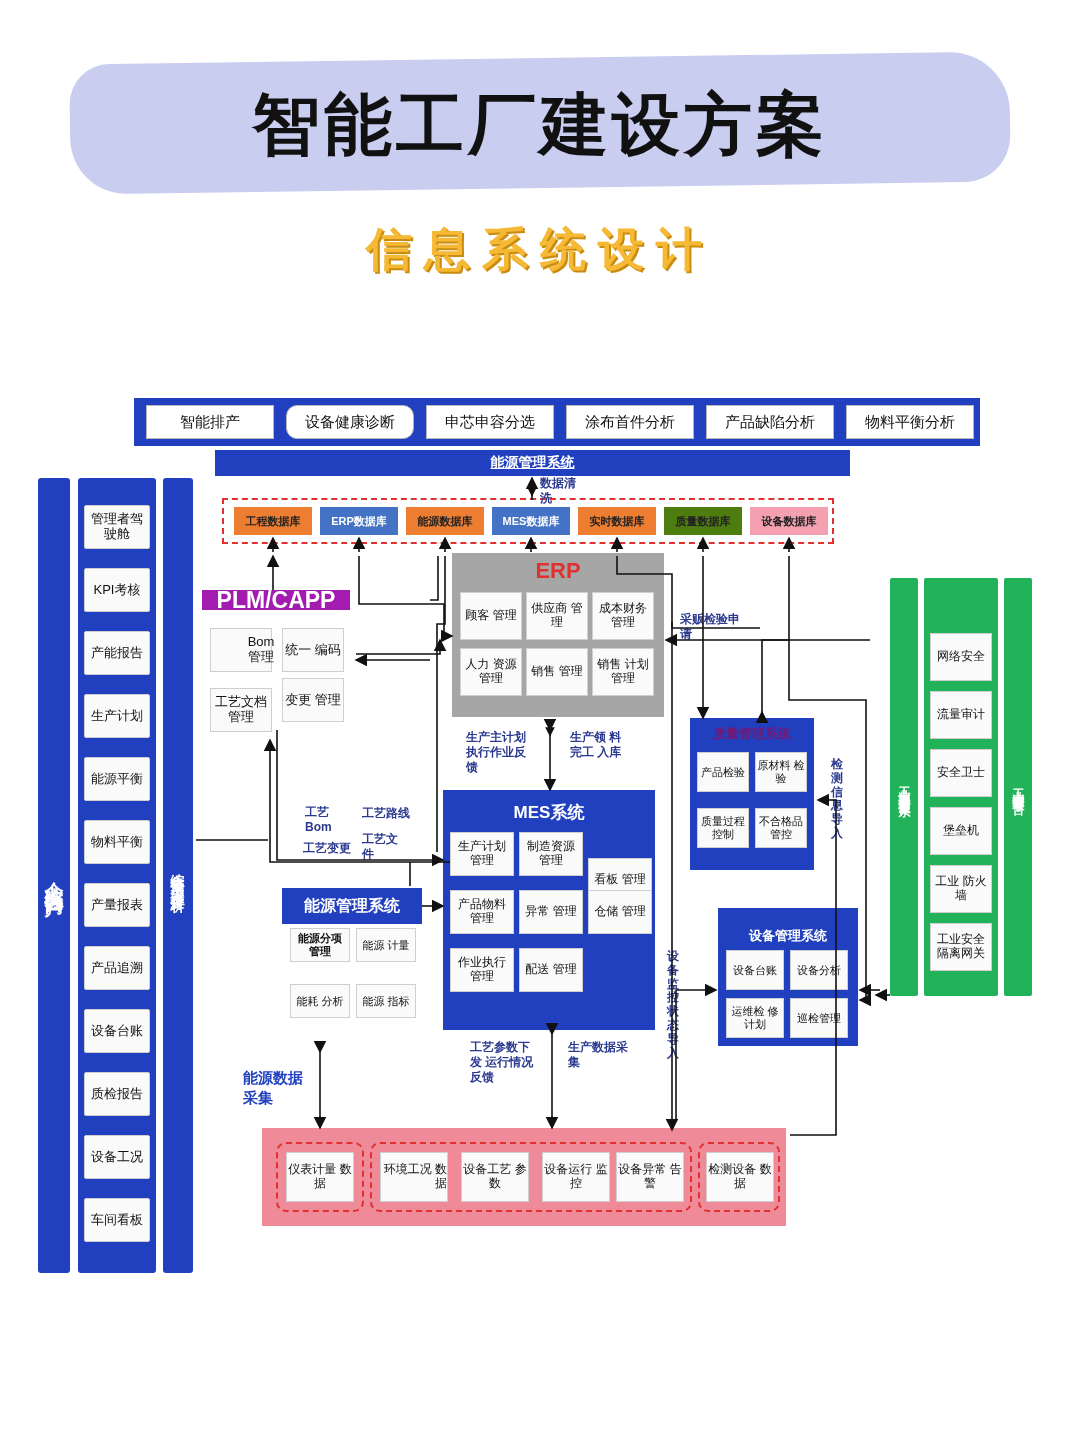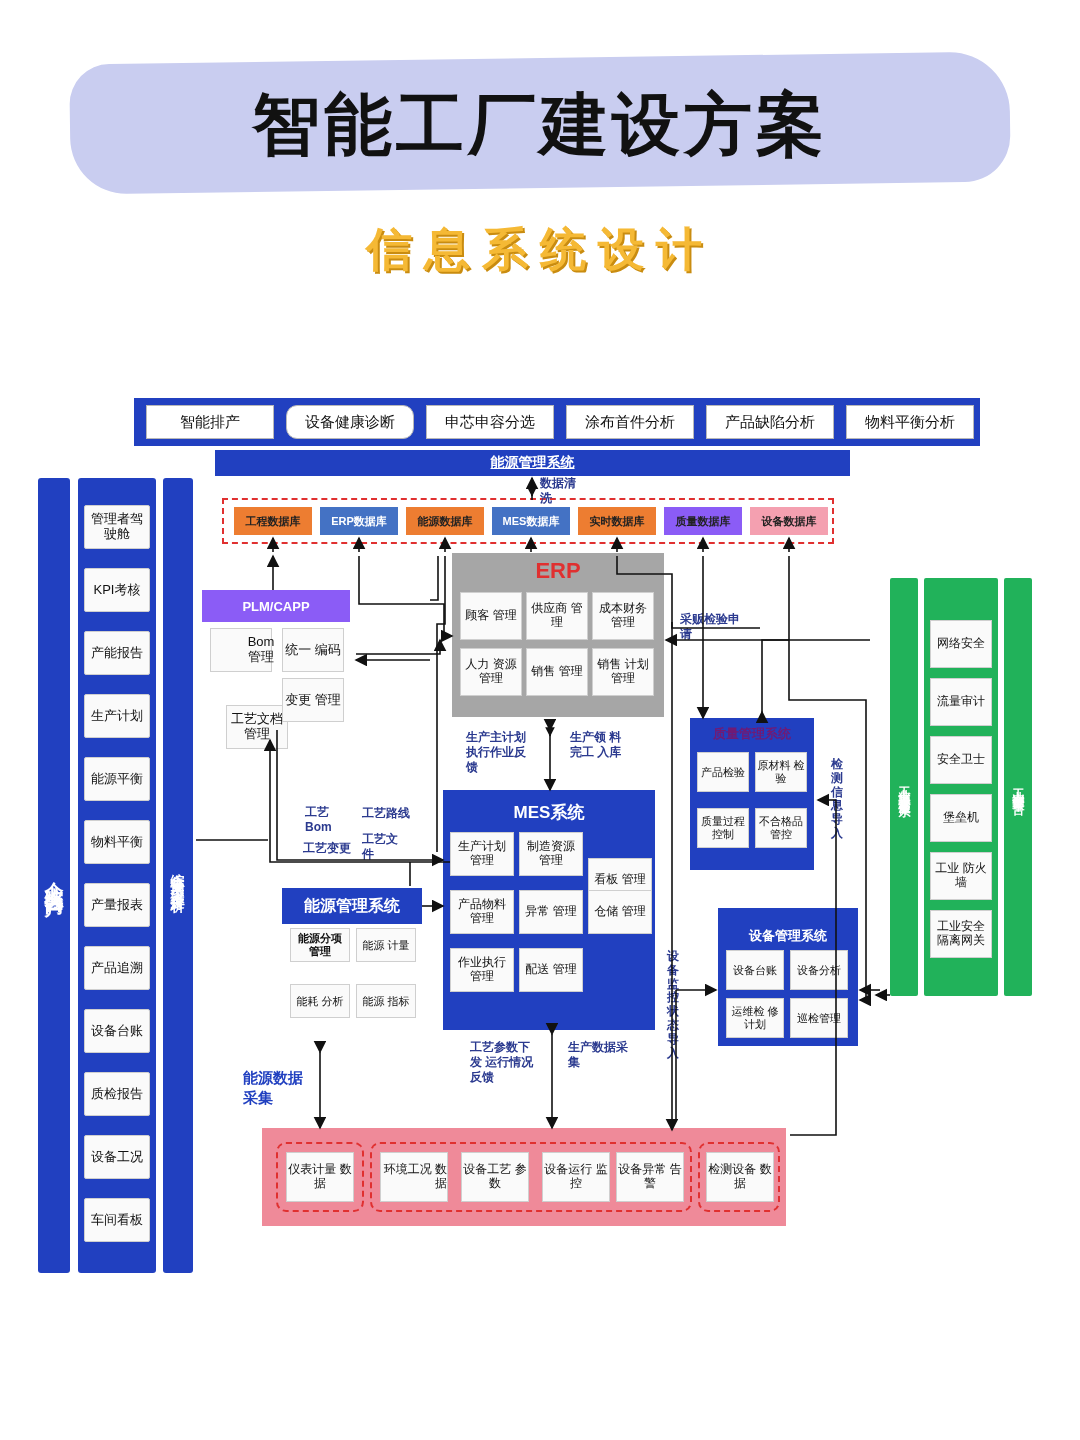--- a/index.html
+++ b/index.html
@@ -78,23 +78,23 @@
   
   #portal-outer{left:38px;top:478px;width:32px;height:795px;border-radius:3px;}
   #portal-inner{left:78px;top:478px;width:78px;height:795px;background:#2140c0;border-radius:3px;}
   .portal-item{
     left:84px;width:66px;height:44px;font-size:13px;border-radius:2px;
   }
   #query-col{left:163px;top:478px;width:30px;height:795px;border-radius:3px;}
 
   
   #plm-head{
-    left:202px;top:590px;width:148px;height:32px;background:#8b5cf6;
-    display:flex;align-items:center;justify-content:center;
-    color:#fff;font-size:13px;font-weight:700;
+    left:202px;top:590px;width:148px;height:20px;background:#a21caf;
+    display:flex;align-items:center;justify-content:center;
+    color:#fff;font-size:23px;font-weight:700;
   }
   .plmcell{width:62px;height:44px;font-size:13px;}
 
   
   #erp-panel{left:452px;top:553px;width:212px;height:164px;background:#a6a6a6;}
   #erp-title{
     left:452px;top:558px;width:212px;height:26px;
     display:flex;align-items:center;justify-content:center;
     color:#e03030;font-size:22px;font-weight:700;
   }
@@ -133,21 +133,21 @@
     display:flex;align-items:center;justify-content:center;
     color:#fff;font-size:13px;font-weight:700;
   }
   .eqmcell{width:58px;height:40px;font-size:11px;}
 
   
   .greenbar{background:#21b25a;border-radius:2px;}
   #sec-std{left:890px;top:578px;width:28px;height:418px;}
   #sec-items{left:924px;top:578px;width:74px;height:418px;}
   #sec-plat{left:1004px;top:578px;width:28px;height:418px;}
-  .seccell{left:930px;width:62px;height:48px;font-size:12px;}
+  .seccell{left:930px;width:62px;height:48px;font-size:12px;margin-top:13px;}
 
   
   #pink-band{left:262px;top:1128px;width:524px;height:98px;background:#ef8a99;}
   .dashgrp{border:2px dashed #e03030;border-radius:10px;}
   .pinkcell{width:68px;height:50px;font-size:12px;}
 
   
   .lbl{
     color:#2b3a8f;font-weight:700;font-size:12px;line-height:1.25;
   }
@@ -177,21 +177,21 @@
 <div class="abs" id="bigdata">能源管理系统</div>
 
 <div class="abs" id="db-dash"></div>
 <div class="abs lbl" style="left:540px;top:476px;width:46px;">数据清洗</div>
 
 <div class="abs dbcell" style="left:234px;top:507px;width:78px;background:#ed7d31;">工程数据库</div>
 <div class="abs dbcell" style="left:320px;top:507px;width:78px;background:#4472c4;color:#fff;">ERP数据库</div>
 <div class="abs dbcell" style="left:406px;top:507px;width:78px;background:#ed7d31;">能源数据库</div>
 <div class="abs dbcell" style="left:492px;top:507px;width:78px;background:#4472c4;color:#fff;">MES数据库</div>
 <div class="abs dbcell" style="left:578px;top:507px;width:78px;background:#ed7d31;">实时数据库</div>
-<div class="abs dbcell" style="left:664px;top:507px;width:78px;background:#8b5cf6;">质量数据库</div>
+<div class="abs dbcell" style="left:664px;top:507px;width:78px;background:#4d7c0f;">质量数据库</div>
 <div class="abs dbcell" style="left:750px;top:507px;width:78px;background:#f4a0b0;">设备数据库</div>
 
 <div class="abs vertbar" id="portal-outer">
   <span class="vtext" style="font-size:19px;">企业综合门户</span>
 </div>
 <div class="abs" id="portal-inner"></div>
 
 <div class="abs whitebox portal-item" style="top:505px;">管理者驾驶舱</div>
 <div class="abs whitebox portal-item" style="top:568px;">KPI考核</div>
 <div class="abs whitebox portal-item" style="top:631px;">产能报告</div>
@@ -205,21 +205,21 @@
 <div class="abs whitebox portal-item" style="top:1135px;">设备工况</div>
 <div class="abs whitebox portal-item" style="top:1198px;">车间看板</div>
 
 <div class="abs vertbar" id="query-col">
   <span class="vtext" style="font-size:14px;">综合查询不多维度分析</span>
 </div>
 
 <div class="abs" id="plm-head">PLM/CAPP</div>
 <div class="abs whitebox plmcell" style="left:210px;top:628px;padding-left:40px;">Bom 管理</div>
 <div class="abs whitebox plmcell" style="left:282px;top:628px;">统一 编码</div>
-<div class="abs whitebox plmcell" style="left:210px;top:705px;margin-left:16px;">工艺文档 管理</div>
+<div class="abs whitebox plmcell" style="left:210px;top:688px;">工艺文档 管理</div>
 <div class="abs whitebox plmcell" style="left:282px;top:678px;">变更 管理</div>
 
 <div class="abs" id="erp-panel"></div>
 <div class="abs" id="erp-title">ERP</div>
 <div class="abs whitebox erpcell" style="left:460px;top:592px;">顾客 管理</div>
 <div class="abs whitebox erpcell" style="left:526px;top:592px;">供应商 管理</div>
 <div class="abs whitebox erpcell" style="left:592px;top:592px;">成本财务 管理</div>
 <div class="abs whitebox erpcell" style="left:460px;top:648px;">人力 资源 管理</div>
 <div class="abs whitebox erpcell" style="left:526px;top:648px;">销售 管理</div>
 <div class="abs whitebox erpcell" style="left:592px;top:648px;">销售 计划 管理</div>

